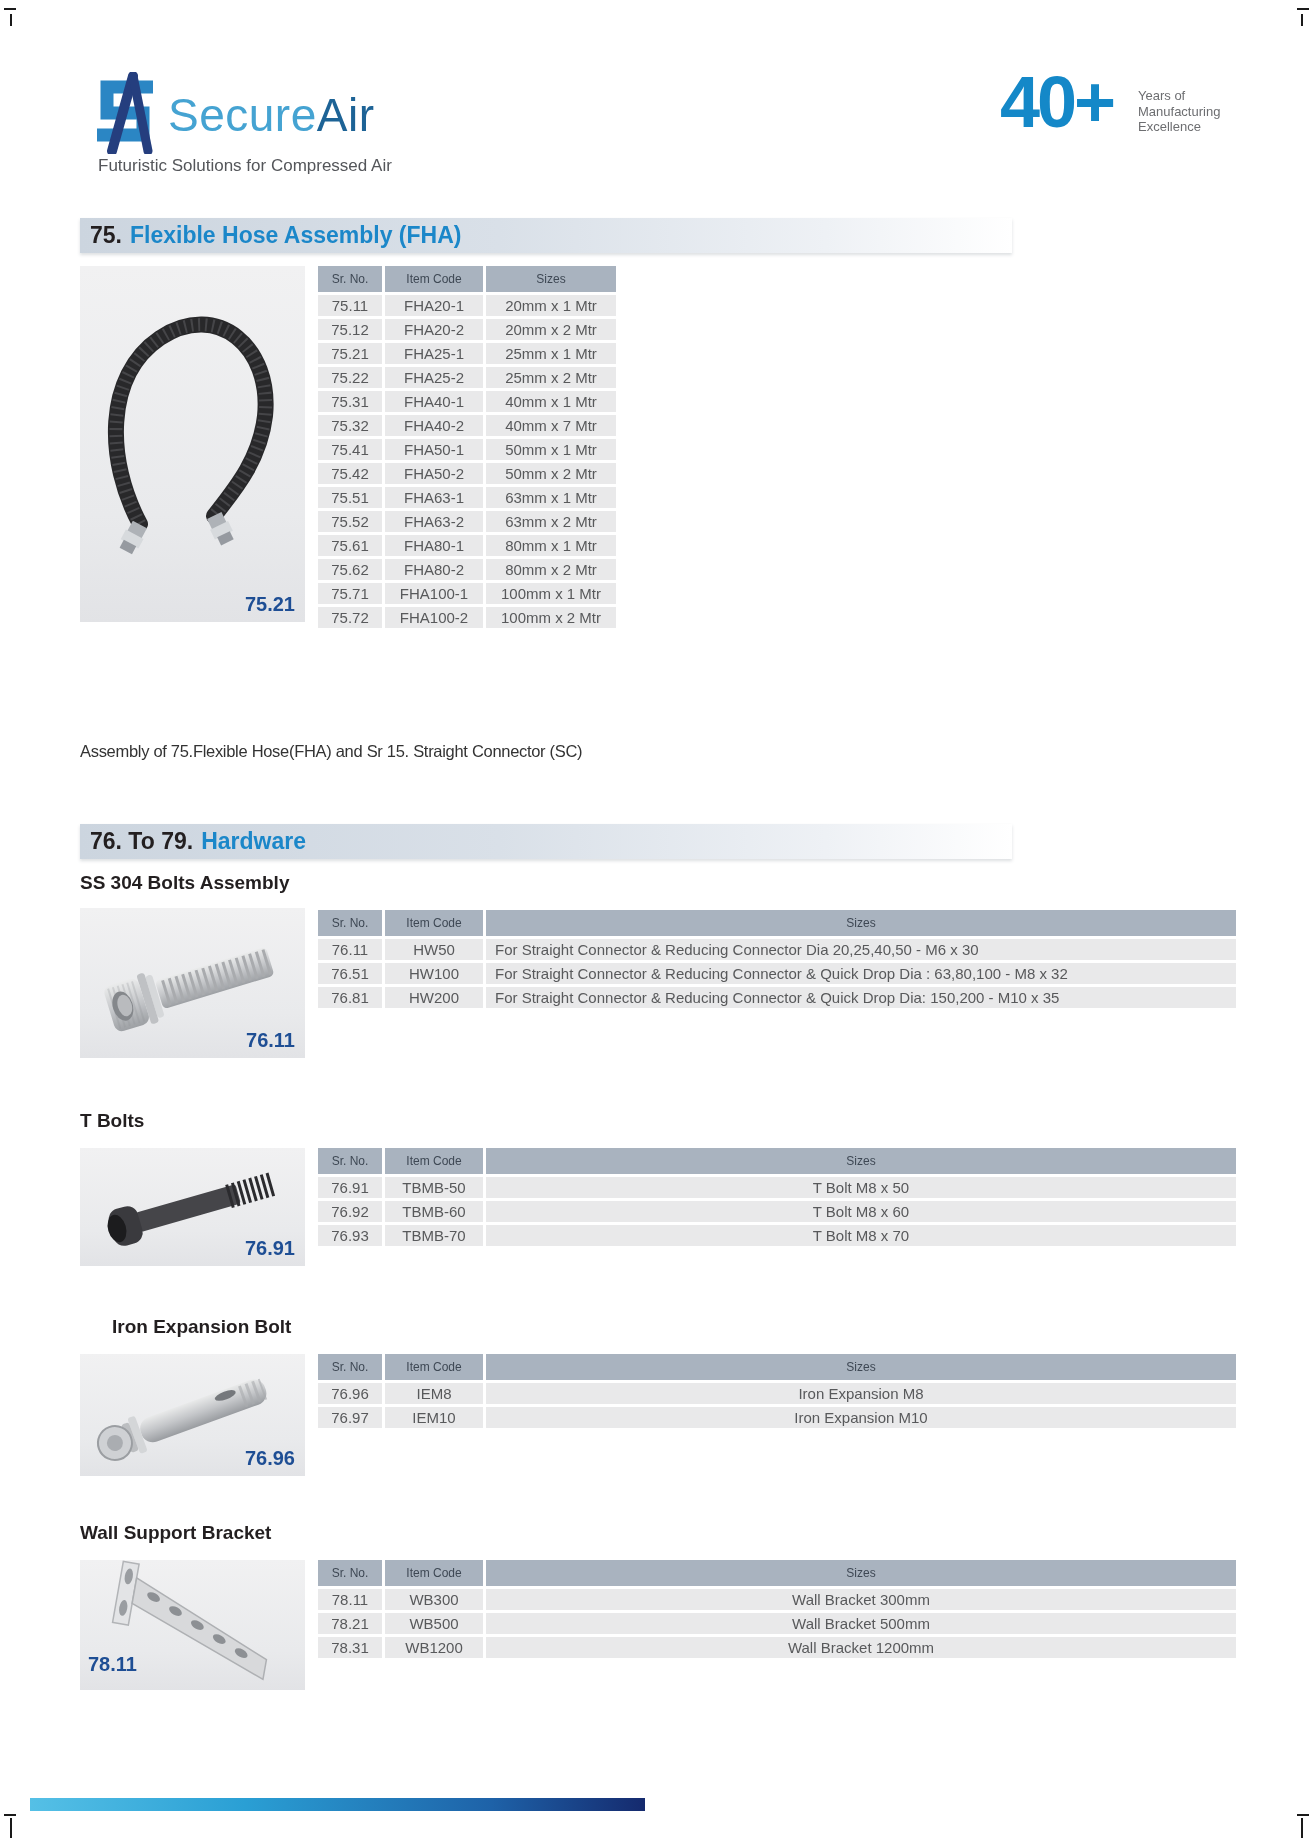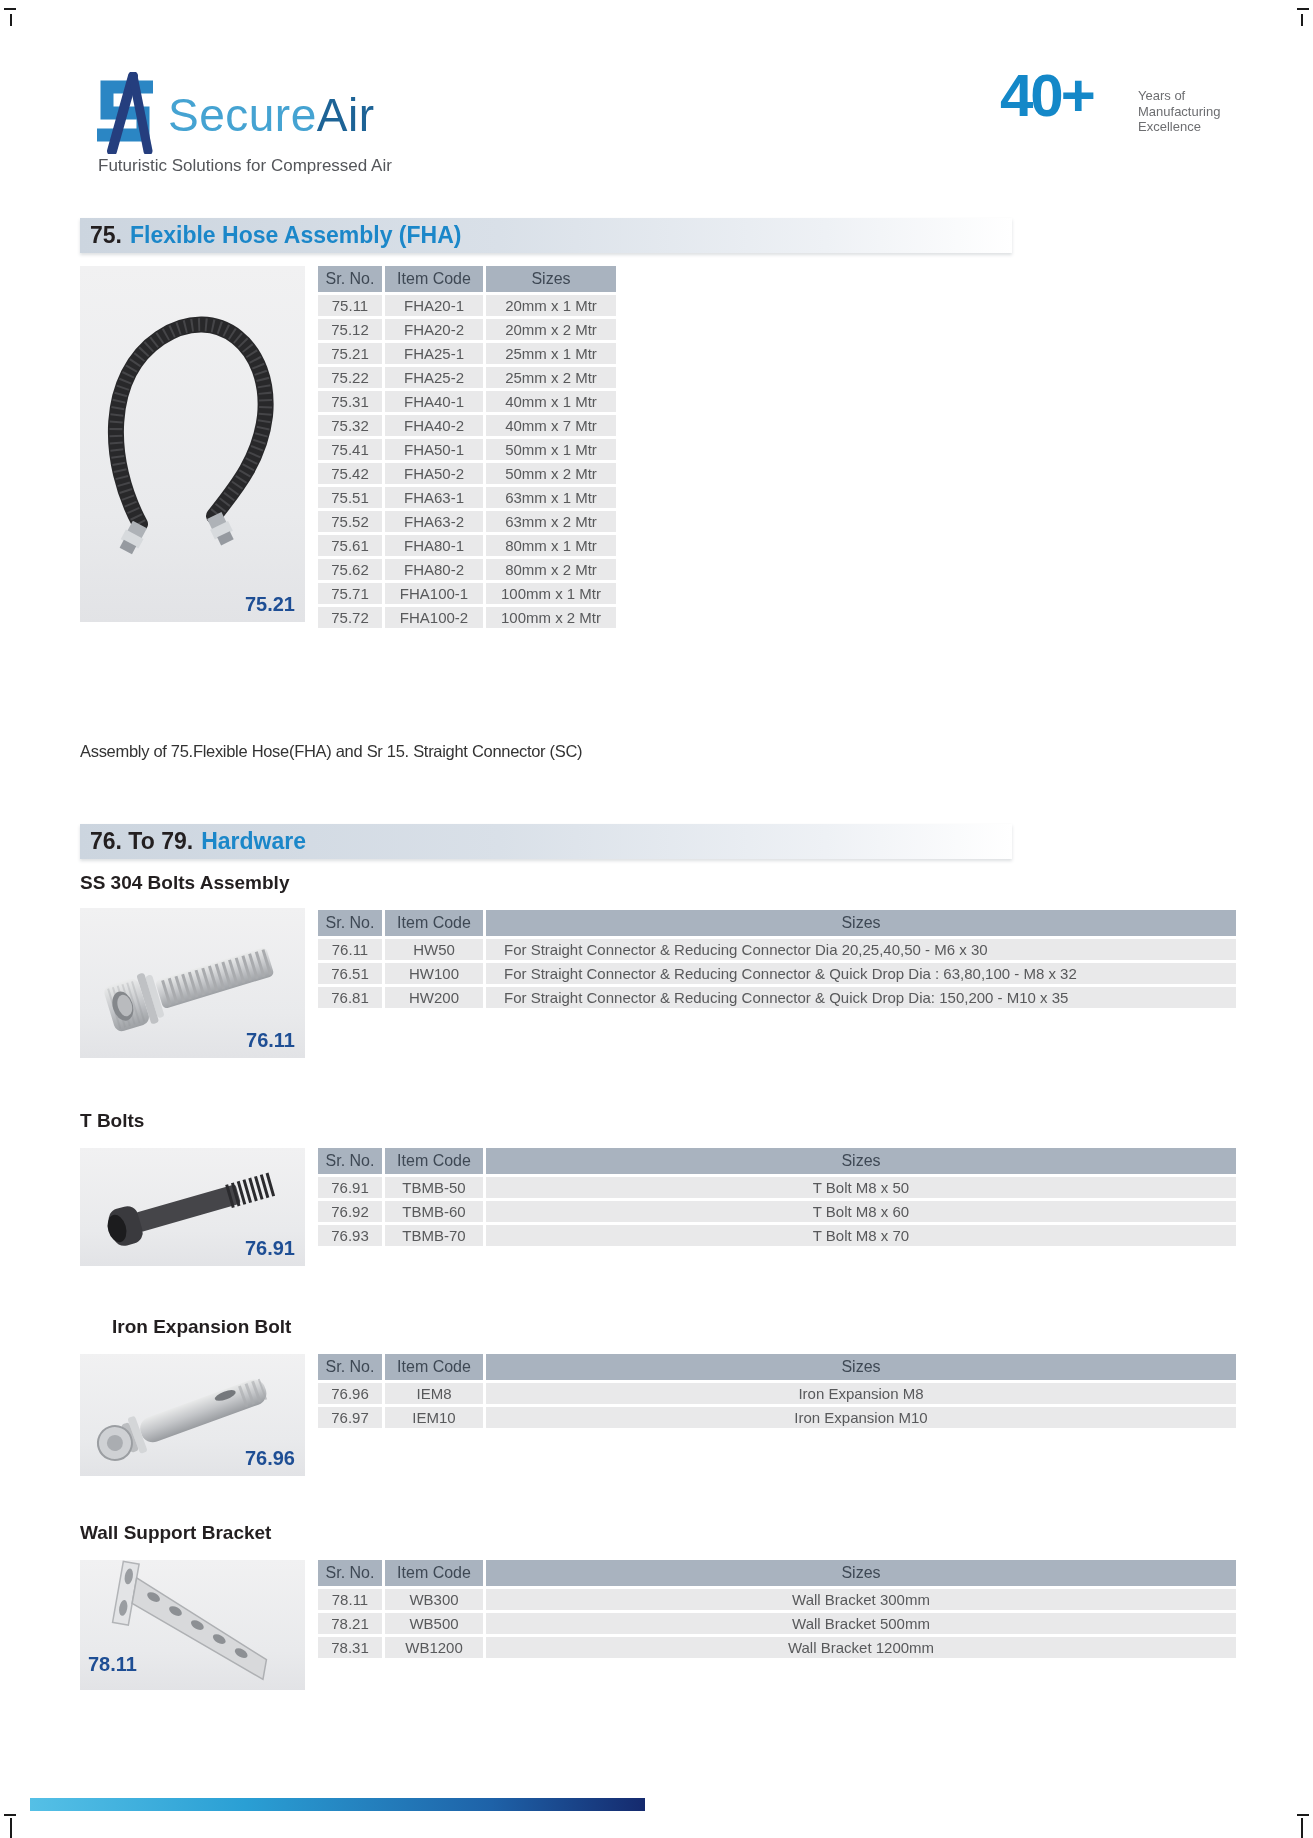--- a/index.html
+++ b/index.html
@@ -9,21 +9,21 @@
   
   .crop{position:absolute;background:#1a1a1a;}
 
   
   .logo-wrap{position:absolute;left:85px;top:72px;}
   .brand-line{position:absolute;left:168px;top:88px;font-size:46px;letter-spacing:.5px;}
   .brand-secure{color:#45a3d2;}
   .brand-air{color:#1d6396;}
   .tagline{position:absolute;left:98px;top:156px;font-size:17px;color:#54565a;}
 
-  .badge-num{position:absolute;left:1000px;top:66px;font-size:60px;font-weight:bold;
+  .badge-num{position:absolute;left:1000px;top:66px;font-size:72px;font-weight:bold;
              color:#1488c8;letter-spacing:-3px;line-height:1;}
   .badge-text{position:absolute;left:1138px;top:88px;font-size:13px;color:#6d6e71;line-height:1.2;}
 
   
   .sec-bar{position:absolute;left:80px;width:932px;height:35px;line-height:35px;
            background:linear-gradient(90deg,#ccd5df 0%,#d9e0e8 45%,#eef1f5 80%,#ffffff 100%);
            font-size:23px;font-weight:bold;padding-left:10px;box-sizing:border-box;
            box-shadow:0 2px 3px rgba(120,130,140,.25);}
   .sec-num{color:#231f20;}
   .sec-title{color:#1b87c9;margin-left:8px;}
@@ -37,22 +37,22 @@
   .img-caption.left{left:8px;right:auto;bottom:14px;}
   .img-box svg{display:block;}
 
   
   .tbl{position:absolute;left:318px;}
   .t-row{display:grid;gap:3px;margin-bottom:3px;}
   .tbl-narrow .t-row{grid-template-columns:64px 98px 130px;}
   .tbl-wide .t-row{grid-template-columns:64px 98px 750px;}
   .t-cell{background:#e9e9ea;height:21px;line-height:21px;font-size:15px;color:#58595b;
           text-align:center;overflow:hidden;white-space:nowrap;}
-  .t-head .t-cell{background:#a9b3bf;color:#3e4854;height:26px;line-height:26px;font-size:16px;}
-  .sizes-left .t-row:not(.t-head) .t-cell:nth-child(3){text-align:left;padding-left:18px;}
+  .t-head .t-cell{background:#a9b3bf;color:#3e4854;height:26px;line-height:26px;font-size:12px;}
+  .sizes-left .t-row:not(.t-head) .t-cell:nth-child(3){text-align:left;padding-left:9px;}
 
   .fha-note{position:absolute;left:80px;top:742px;font-size:16.5px;color:#333333;
             letter-spacing:-.3px;}
 
   
   .footer-strip{position:absolute;left:30px;top:1798px;width:615px;height:13px;
                 background:linear-gradient(90deg,#55c0e6 0%,#2a9fd4 35%,#1e62a8 75%,#152a6e 100%);}
 </style>
 </head>
 <body>

